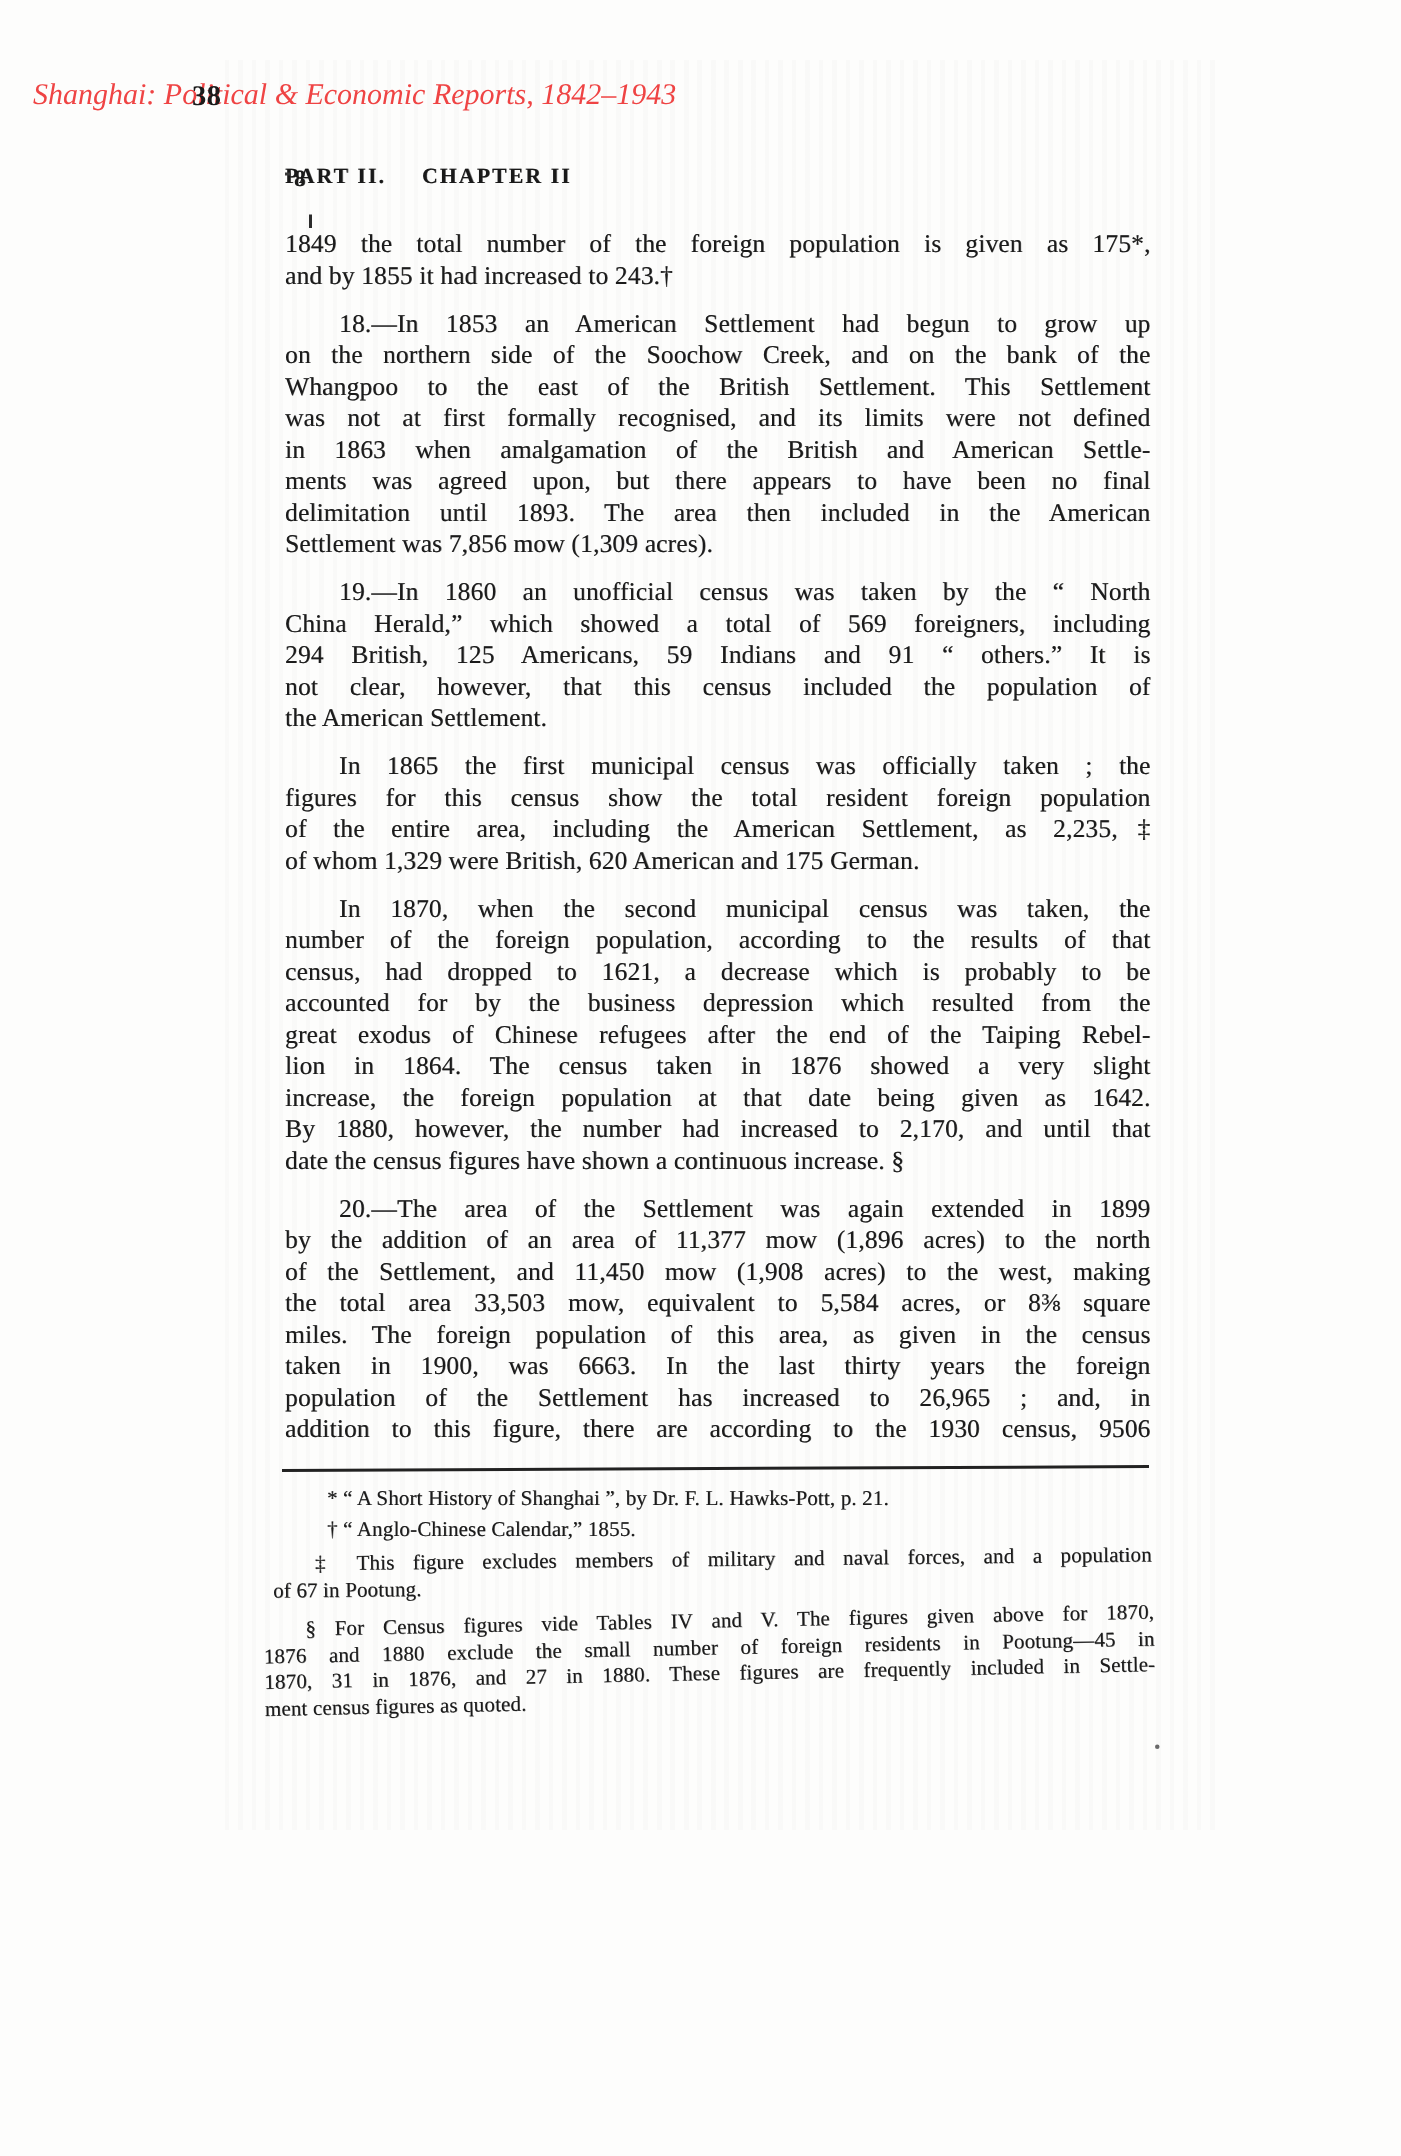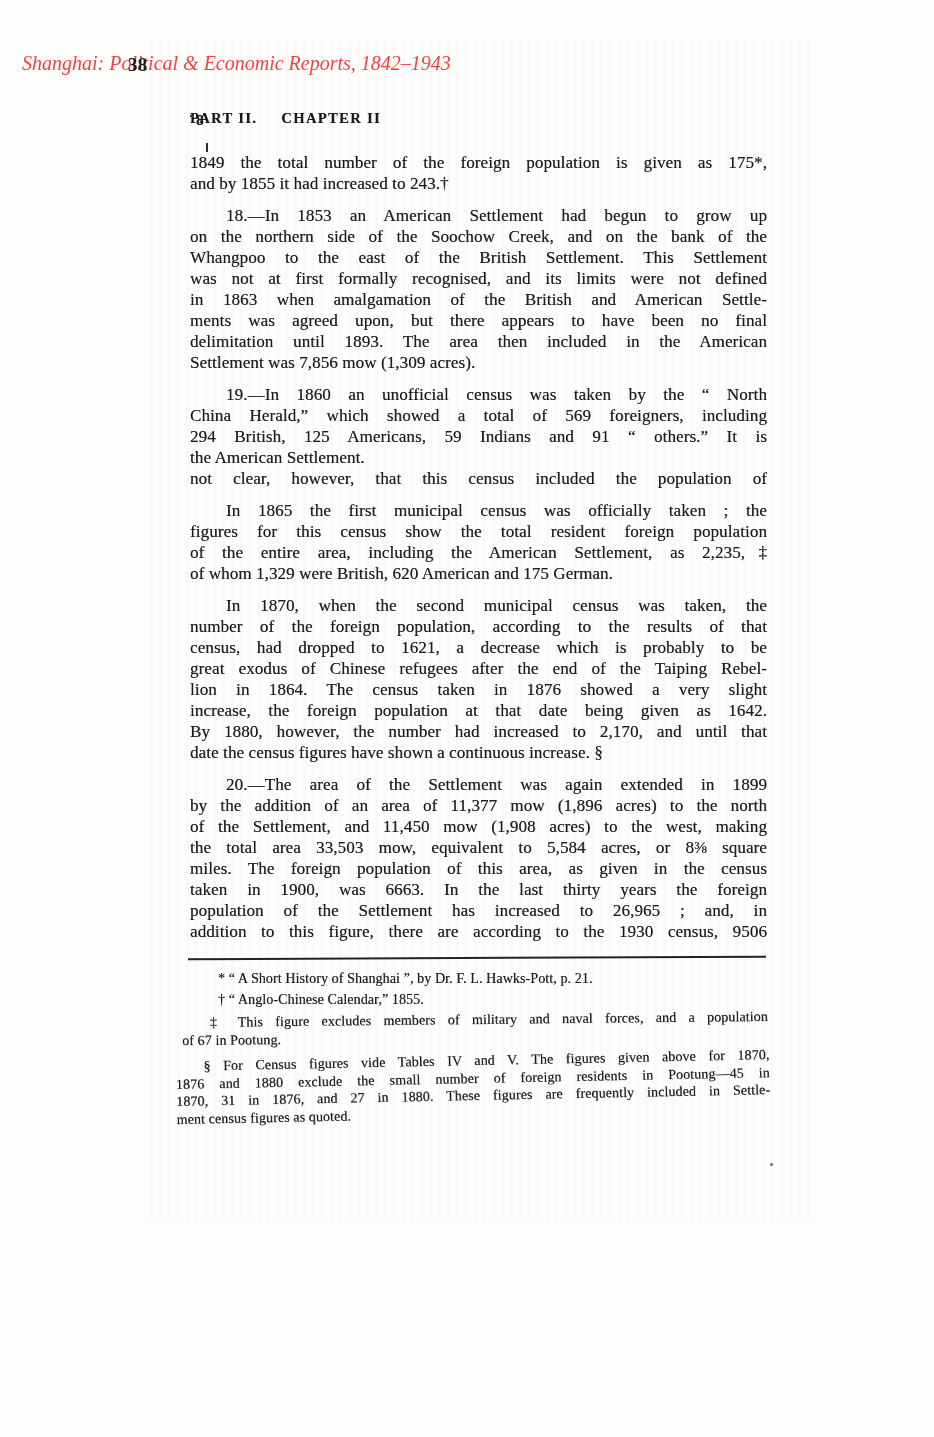--- a/index.html
+++ b/index.html
@@ -118,33 +118,34 @@
       <div class="line">was not at first formally recognised, and its limits were not defined</div>
       <div class="line">in 1863 when amalgamation of the British and American Settle-</div>
       <div class="line">ments was agreed upon, but there appears to have been no final</div>
       <div class="line">delimitation until 1893. The area then included in the American</div>
       <div class="line last-line">Settlement was 7,856 mow (1,309 acres).</div>
     </div>
   <div class="para">
       <div class="line">19.—In 1860 an unofficial census was taken by the “ North</div>
       <div class="line">China Herald,” which showed a total of 569 foreigners, including</div>
       <div class="line">294 British, 125 Americans, 59 Indians and 91 “ others.” It is</div>
+      <div class="line">not clear, however, that this census included the population of</div>
       <div class="line last-line">the American Settlement.</div>
-      <div class="line">not clear, however, that this census included the population of</div>
     </div>
   <div class="para">
       <div class="line">In 1865 the first municipal census was officially taken ; the</div>
       <div class="line">figures for this census show the total resident foreign population</div>
       <div class="line">of the entire area, including the American Settlement, as 2,235,‡</div>
       <div class="line last-line">of whom 1,329 were British, 620 American and 175 German.</div>
     </div>
   <div class="para">
       <div class="line">In 1870, when the second municipal census was taken, the</div>
       <div class="line">number of the foreign population, according to the results of that</div>
       <div class="line">census, had dropped to 1621, a decrease which is probably to be</div>
+      <div class="line">accounted for by the business depression which resulted from the</div>
       <div class="line">great exodus of Chinese refugees after the end of the Taiping Rebel-</div>
       <div class="line">lion in 1864. The census taken in 1876 showed a very slight</div>
       <div class="line">increase, the foreign population at that date being given as 1642.</div>
       <div class="line">By 1880, however, the number had increased to 2,170, and until that</div>
       <div class="line last-line">date the census figures have shown a continuous increase. §</div>
     </div>
   <div class="para">
       <div class="line">20.—The area of the Settlement was again extended in 1899</div>
       <div class="line">by the addition of an area of 11,377 mow (1,896 acres) to the north</div>
       <div class="line">of the Settlement, and 11,450 mow (1,908 acres) to the west, making</div>

